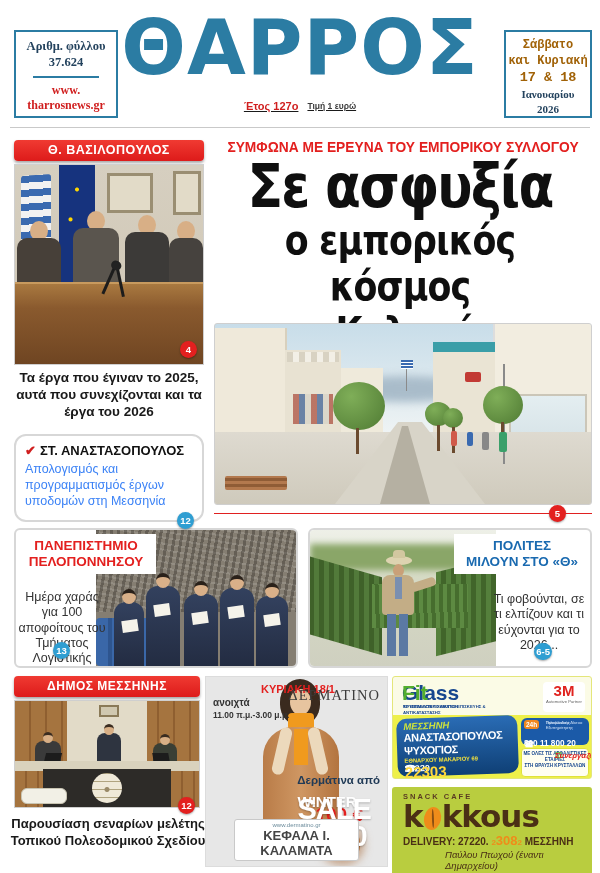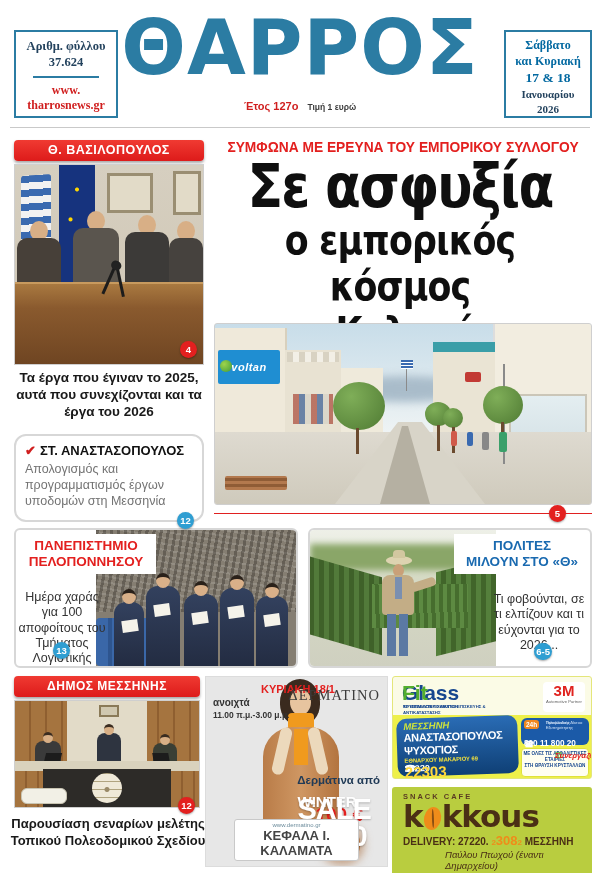--- a/index.html
+++ b/index.html
@@ -9,27 +9,27 @@
   .ctr{text-align:center;}
 
   
   .issue-box{left:14px;top:30px;width:104px;height:88px;border:2px solid #2b7ca3;
              font-family:"Liberation Serif",serif;font-weight:bold;text-align:center;padding-top:7px;box-sizing:border-box;}
   .issue-box .navy{color:#24435e;font-size:12.5px;line-height:1.25;}
   .issue-divider{width:66px;height:2px;background:#2b7ca3;margin:6px auto 5px;}
   .issue-box .red{color:#d01f1f;font-size:12px;line-height:1.25;}
   .logo{left:118px;top:0;width:364px;text-align:center;color:#2b7ca3;
         font-family:"DejaVu Sans",sans-serif;font-weight:800;font-size:76px;line-height:96px;letter-spacing:1px;}
-  .tag-row{left:65px;top:100px;width:470px;display:flex;justify-content:center;align-items:flex-end;gap:9px;}
+  .tag-row{left:65px;top:100px;width:470px;display:flex;justify-content:center;align-items:center;gap:9px;text-decoration:underline;}
   .tag-row .year{color:#d01f1f;font-weight:800;font-size:11px;}
   .tag-row .tagline{color:#3b3b3b;font-weight:800;font-size:11px;letter-spacing:.6px;}
   .tag-row .price{color:#3b3b3b;font-weight:800;font-size:8.5px;}
   .date-box{left:504px;top:30px;width:88px;height:88px;border:2px solid #2b7ca3;
             font-family:"Liberation Serif",serif;font-weight:bold;text-align:center;padding-top:6px;box-sizing:border-box;}
-  .date-box .red{color:#0369a1;font-size:12px;line-height:1.3;}
+  .date-box .red{color:#a16207;font-size:12px;line-height:1.3;font-family:Liberation Mono, monospace;}
   .date-box .big{font-size:13.5px;}
   .date-box .navy{color:#24435e;font-size:11px;line-height:1.35;}
   .hrule{left:10px;top:127px;width:580px;border-top:1px solid #c9c9c9;}
 
   
   .band{height:21px;background:linear-gradient(180deg,#f03a32,#dd1b1a);border-radius:4px;
         color:#fff;font-weight:800;font-size:12.5px;line-height:21px;text-align:center;letter-spacing:.5px;
         box-shadow:0 2px 3px rgba(0,0,0,.35);}
   .badge{position:absolute;min-width:17px;height:17px;border-radius:9px;background:#2f9ed2;color:#fff;
          font:700 9.5px/17px "Liberation Sans",sans-serif;text-align:center;padding:0 2px;box-sizing:border-box;
@@ -60,21 +60,21 @@
   .m4{right:0;top:56px;width:34px;height:74px;}   .m4 .torso{background:#46423e;}
   .ptable{left:-4px;right:-4px;bottom:0;height:80px;background:linear-gradient(180deg,#a97940 0,#8a5a2e 30%,#6f4522 100%);border-top:2px solid #c89a5e;}
   .mic{width:3px;height:28px;background:#1c1c1c;}
   .mic::before{content:"";position:absolute;top:-8px;left:-3px;width:9px;height:9px;border-radius:50%;background:#222;}
   .mic1{left:92px;top:102px;transform:rotate(24deg);}
   .mic2{left:104px;top:104px;transform:rotate(-12deg);}
   .caption-vas{left:6px;top:370px;width:206px;font-weight:700;font-size:13.5px;line-height:1.25;color:#191919;}
   .box-anast{left:14px;top:434px;width:190px;height:88px;padding:7px 9px;border-radius:12px;}
   .anast-title{font-weight:800;font-size:13px;color:#111;}
   .anast-title .chk{color:#d01f1f;font-size:13px;margin-right:4px;}
-  .anast-text{margin-top:3px;font-size:12.5px;line-height:1.28;color:#737373;}
+  .anast-text{margin-top:3px;font-size:12.5px;line-height:1.28;color:#3b82f6;}
 
   
   .kicker{left:210px;top:139px;width:386px;color:#e3201f;font-weight:800;font-size:14.5px;
           transform:scaleX(.95);transform-origin:center;}
   .headline{left:204px;top:156px;width:392px;color:#0f0f0f;transform:scaleX(.87);transform-origin:center top;
             font-family:"DejaVu Sans",sans-serif;}
   .hl1{font-size:60px;font-weight:800;line-height:1.02;letter-spacing:-2px;}
   .hl2,.hl3{font-size:40px;font-weight:800;line-height:1.15;letter-spacing:-1px;}
   .photo-street{left:214px;top:323px;width:378px;height:182px;border-radius:3px;background:linear-gradient(#c8dde9,#eef3f4 60%,#e7e4da 62%);}
   .mount{left:120px;width:140px;top:52px;height:26px;background:#a9bcca;border-radius:50%;filter:blur(4px);}
@@ -315,21 +315,20 @@
   <div class="abs ctr kicker">ΣΥΜΦΩΝΑ ΜΕ ΕΡΕΥΝΑ ΤΟΥ ΕΜΠΟΡΙΚΟΥ ΣΥΛΛΟΓΟΥ</div>
   <div class="abs ctr headline">
     <div class="hl1">Σε ασφυξία</div>
     <div class="hl2">ο εμπορικός κόσμος</div>
     <div class="hl3">της Καλαμάτας</div>
   </div>
 
   <div class="abs photo photo-street">
     <div class="mount"></div>
     <div class="bl1"></div>
-    <div class="volt">voltan</div>
     <div class="bl2"></div>
     <div class="awn"></div>
     <div class="rack"></div>
     <div class="bl3"></div>
     <div class="br1"></div>
     <div class="glass1"></div>
     <div class="tealband"></div>
     <div class="br2"></div>
     <div class="reddot"></div>
     <div class="pave"></div>

